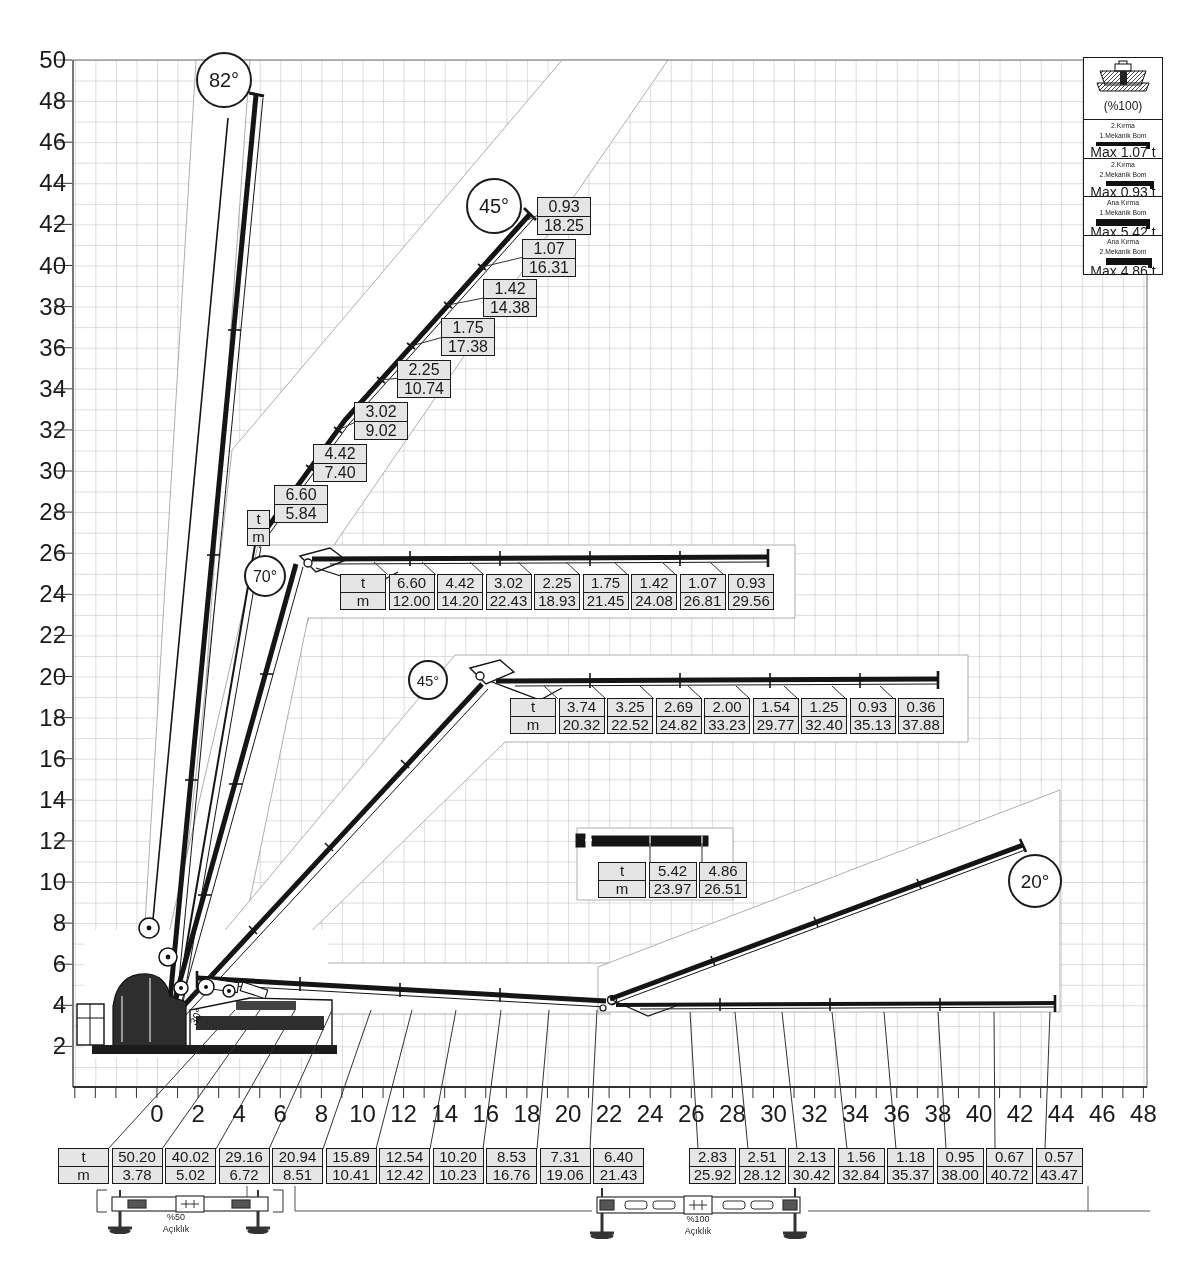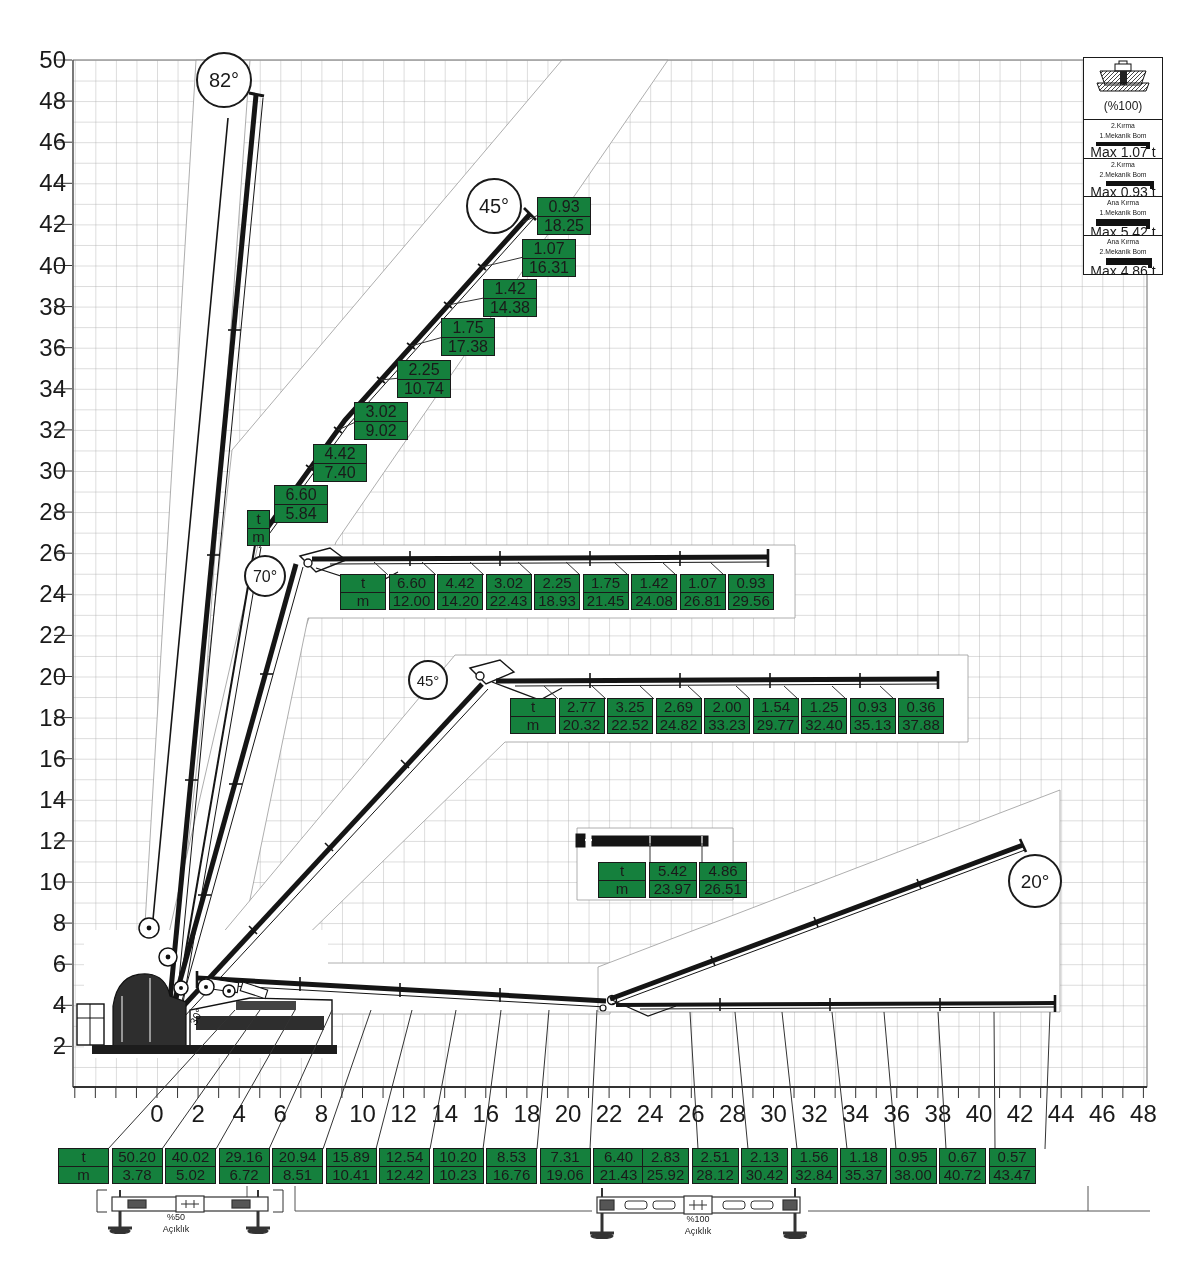--- a/index.html
+++ b/index.html
@@ -3,21 +3,21 @@
 <meta charset="utf-8">
 <style>
   *{box-sizing:border-box;margin:0;padding:0}
   body{background:#fff}
   .stage{position:relative;width:1200px;height:1272px;background:#fff;overflow:hidden;
          font-family:"Liberation Sans",sans-serif;color:#1a1a1a}
   .stage > svg{position:absolute;left:0;top:0}
   .axis-label{font-size:24px;fill:#1a1a1a;font-family:"Liberation Sans",sans-serif}
 
   
-  .vbox{background:#15803d;border:1.6px solid #1a1a1a;text-align:center;
+  .vbox{background:#e5e5e5;border:1.6px solid #1a1a1a;text-align:center;
         font-size:15px;line-height:16.5px;white-space:nowrap}
   .vt{display:block;border-bottom:1.5px solid #1a1a1a;padding:0 3px}
   .vm{display:block;padding:0 2px}
   .abs{position:absolute}
   .b45u{width:54px;font-size:16px;line-height:17.5px}
   .hbox{width:23px}
 
   .trow{position:absolute;display:flex;gap:2.5px;align-items:stretch}
   .t70 .vbox,.t45 .vbox{width:46px}
   .tmid .vbox{width:48px}
@@ -538,21 +538,21 @@
       </div>
     </div>
 
 <div class="trow t45" style="left:510px;top:698px">
   <div class="vbox hbox">
     <span class="vt">t</span>
         <span class="vm">m</span>
       </div>
 
 <div class="vbox">
-    <span class="vt">2.77</span>
+    <span class="vt">3.74</span>
         <span class="vm">20.32</span>
       </div>
       <div class="vbox">
     <span class="vt">3.25</span>
         <span class="vm">22.52</span>
       </div>
       <div class="vbox">
     <span class="vt">2.69</span>
         <span class="vm">24.82</span>
       </div>
@@ -635,21 +635,21 @@
       <div class="vbox">
     <span class="vt">7.31</span>
         <span class="vm">19.06</span>
       </div>
       <div class="vbox">
     <span class="vt">6.40</span>
         <span class="vm">21.43</span>
       </div>
     </div>
 
-<div class="trow tbrt" style="left:642px;top:1148px">
+<div class="trow tbrt" style="left:689px;top:1148px">
 
 <div class="vbox">
     <span class="vt">2.83</span>
         <span class="vm">25.92</span>
       </div>
       <div class="vbox">
     <span class="vt">2.51</span>
         <span class="vm">28.12</span>
       </div>
       <div class="vbox">

